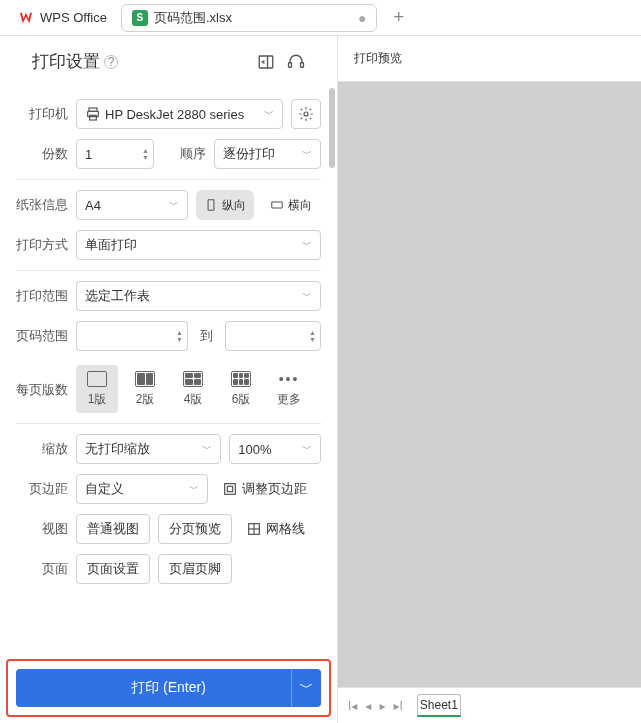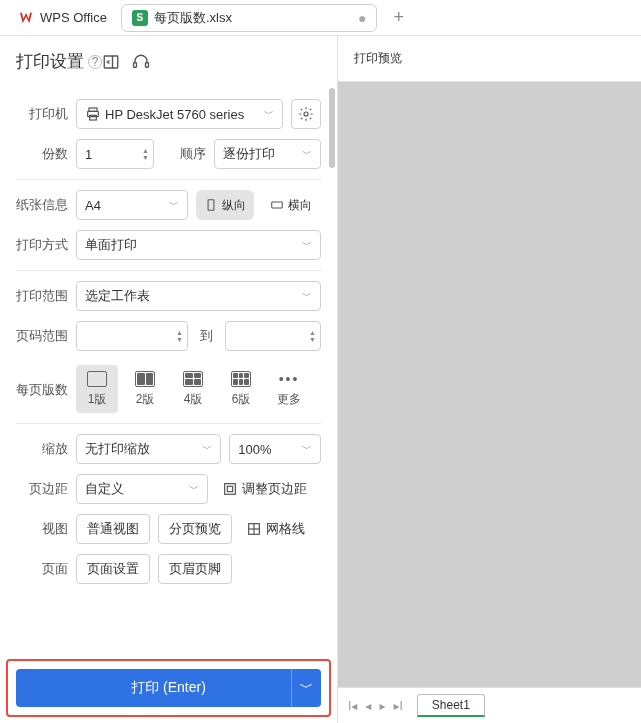--- a/index.html
+++ b/index.html
@@ -7,21 +7,21 @@
   .tabbar { display: flex; align-items: center; height: 36px; border-bottom: 1px solid #e0e0e0; padding: 0 8px; gap: 4px; }
   .tab-home { display: flex; align-items: center; gap: 6px; padding: 4px 10px; border-radius: 4px; }
   .tab-home svg { width: 16px; height: 16px; }
   .tab-file { display: flex; align-items: center; gap: 6px; padding: 4px 10px; background: #fff; border: 1px solid #d0d0d0; border-radius: 6px; }
   .tab-file .ic { width: 16px; height: 16px; background: #2e9e5b; color: #fff; border-radius: 3px; display: flex; align-items: center; justify-content: center; font-size: 10px; font-weight: bold; }
   .tab-close { color: #aaa; margin-left: 120px; font-size: 14px; cursor: pointer; }
   .tab-add { margin-left: 12px; color: #888; font-size: 18px; cursor: pointer; }
   .main { display: flex; height: 687px; }
   .left { width: 338px; border-right: 1px solid #e0e0e0; display: flex; flex-direction: column; position: relative; }
   .right { flex: 1; display: flex; flex-direction: column; background: #fff; }
-  .panel-header { display: flex; align-items: center; padding: 14px 16px 10px; }
+  .panel-header { display: flex; align-items: center; justify-content: space-between; padding: 14px 32px 10px; }
   .panel-title { font-size: 17px; font-weight: 500; display: flex; align-items: center; gap: 4px; }
   .panel-title .q { font-size: 12px; color: #888; border: 1px solid #bbb; border-radius: 50%; width: 14px; height: 14px; display: inline-flex; align-items: center; justify-content: center; }
   .panel-icons { display: flex; gap: 12px; color: #666; }
   .panel-icons svg { width: 18px; height: 18px; }
   .settings { padding: 6px 16px 0; overflow-y: auto; flex: 1; }
   .row { display: flex; align-items: center; margin: 10px 0; gap: 8px; }
   .label { width: 52px; color: #555; flex-shrink: 0; text-align: right; }
   .sel, .inp { border: 1px solid #d0d0d0; border-radius: 4px; background: #fff; height: 30px; display: flex; align-items: center; padding: 0 8px; position: relative; }
   .sel .chev { position: absolute; right: 8px; color: #888; font-size: 10px; }
   .printer-sel { flex: 1; }
@@ -55,36 +55,36 @@
   .margin-sel { width: 132px; }
   .margin-btn { height: 30px; display: flex; align-items: center; gap: 4px; padding: 0 6px; }
   .btn-sm { height: 30px; border: 1px solid #d0d0d0; border-radius: 4px; padding: 0 10px; display: flex; align-items: center; background: #fff; gap: 4px; }
   .footer-box { border: 2px solid #e74c3c; border-radius: 4px; margin: 6px; padding: 8px; }
   .print-btn { width: 100%; height: 38px; background: #2f72e4; color: #fff; border-radius: 4px; display: flex; align-items: center; justify-content: center; position: relative; font-size: 14px; }
   .print-btn .drop { position: absolute; right: 0; width: 30px; height: 100%; border-left: 1px solid rgba(255,255,255,0.3); display: flex; align-items: center; justify-content: center; }
   .right-header { padding: 14px 16px; font-size: 12px; font-weight: 500; border-bottom: 1px solid #e0e0e0; }
   .preview-area { flex: 1; background: #cfcfcf; }
   .right-footer { height: 36px; border-top: 1px solid #e0e0e0; display: flex; align-items: center; padding: 0 10px; gap: 8px; }
   .nav-btns { display: flex; gap: 8px; color: #999; font-size: 12px; }
-  .sheet-tab { border: 1px solid #bbb; border-bottom: 2px solid #2e9e5b; padding: 3px 14px; border-radius: 3px 3px 0 0; font-size: 12px; margin-left: 6px; }
+  .sheet-tab { border: 1px solid #bbb; border-bottom: 2px solid #2e9e5b; padding: 3px 2px; border-radius: 3px 3px 0 0; font-size: 12px; margin-left: 6px; }
   .scroll-ind { position: absolute; right: 2px; top: 52px; width: 6px; height: 80px; background: #c8c8c8; border-radius: 3px; }
 </style>
 </head>
 <body>
 
 <div class="tabbar">
   <div class="tab-home">
     <svg viewBox="0 0 24 24">
         <path fill="#d93025" d="M3 4l4 16 5-10 5 10 4-16h-3l-2 9-4-9h-0l-4 9-2-9z"></path>
       </svg>
     <span>WPS Office</span>
   </div>
   <div class="tab-file">
     <span class="ic">S</span>
-    <span>每页版数.xlsx</span>
+    <span>页码范围.xlsx</span>
     <span class="tab-close">●</span>
   </div>
   <span class="tab-add">+</span>
 </div>
 
 <div class="main">
   <div class="left">
     <div class="panel-header">
       <div class="panel-title">
         <span>打印设置</span>
@@ -108,21 +108,21 @@
     <div class="settings">
 
       <div class="row">
         <span class="label">打印机</span>
         <div class="sel printer-sel">
           <svg width="16" height="16" viewBox="0 0 24 24" fill="none" stroke="#555" stroke-width="1.8">
               <rect x="6" y="3" width="12" height="5"></rect>
               <rect x="4" y="8" width="16" height="8" rx="1"></rect>
               <rect x="7" y="14" width="10" height="7"></rect>
             </svg>
-          <span style="margin-left:4px">HP DeskJet 5760 series</span>
+          <span style="margin-left:4px">HP DeskJet 2880 series</span>
           <span class="chev">﹀</span>
         </div>
         <div class="gear-btn">
           <svg width="16" height="16" viewBox="0 0 24 24" fill="none" stroke="#555" stroke-width="1.8">
               <circle cx="12" cy="12" r="3"></circle>
               <path d="M12 2v3M12 19v3M4.2 4.2l2.1 2.1M17.7 17.7l2.1 2.1M2 12h3M19 12h3M4.2 19.8l2.1-2.1M17.7 6.3l2.1-2.1"></path>
             </svg>
         </div>
       </div>
 

